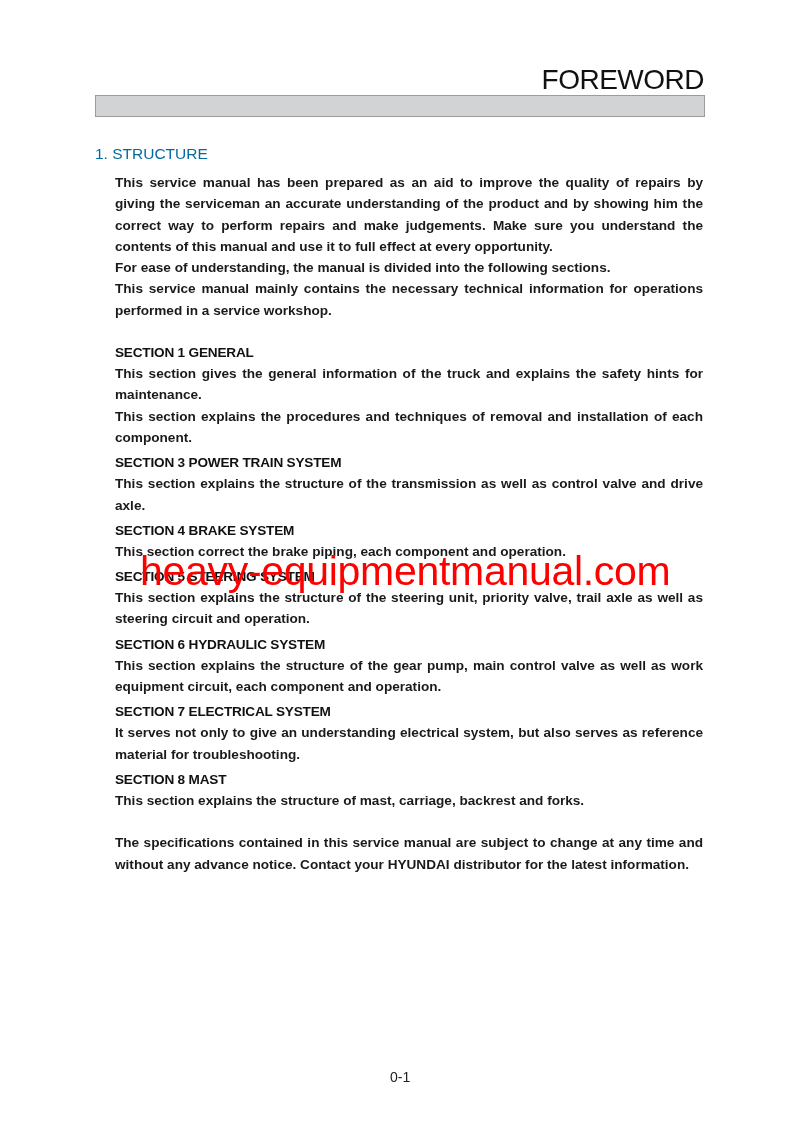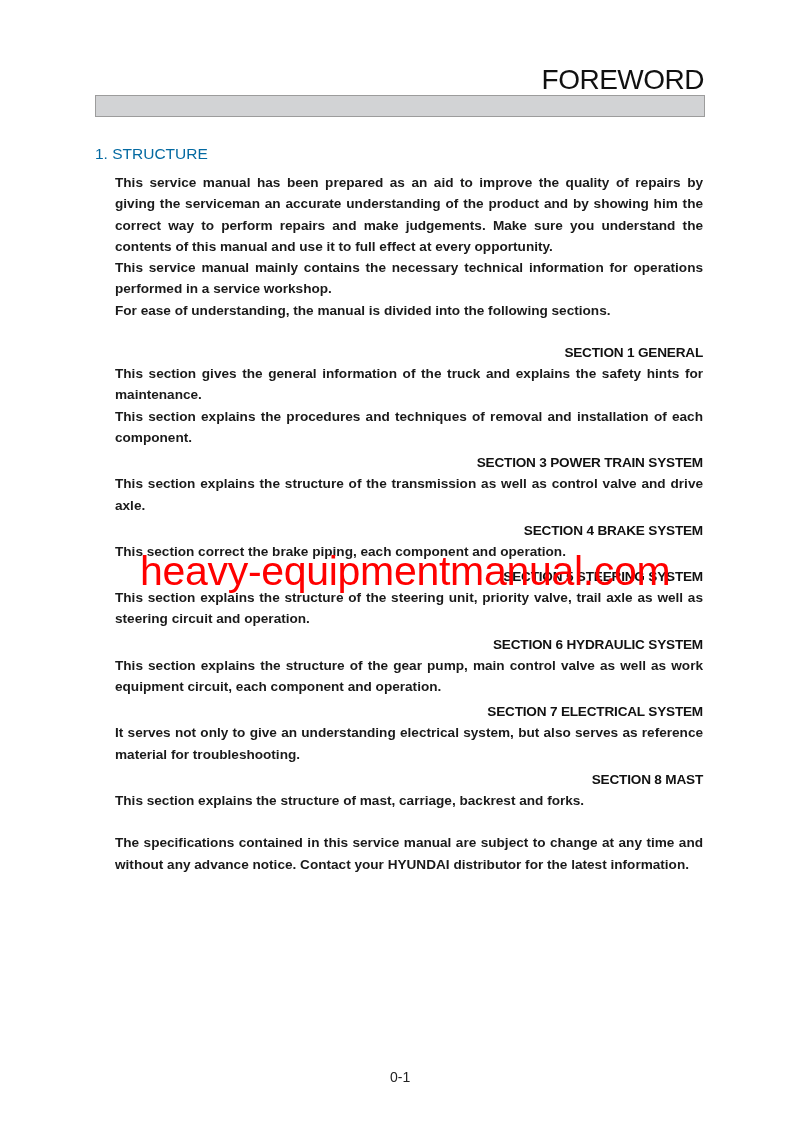--- a/index.html
+++ b/index.html
@@ -7,39 +7,39 @@
            font-family: "Liberation Sans", sans-serif; color: #1a1a1a; }
     .header-title { position: absolute; right: 96px; top: 64px; font-size: 28px;
                     letter-spacing: -0.5px; color: #111; font-weight: normal; }
     .header-bar { position: absolute; left: 95px; top: 95px; width: 610px; height: 22px;
                   background: #d2d3d5; border: 1px solid #9c9c9c; box-sizing: border-box; }
     .section-heading { position: absolute; left: 95px; top: 145px; font-size: 15.5px; color: #0369a1; }
     .content { position: absolute; left: 115px; top: 172px; width: 588px; font-size: 13.6px;
                line-height: 21.3px; color: #1a1a1a; font-weight: bold; }
     .content p { margin: 0; text-align: justify; text-align-last: left; }
     .spacer { height: 21px; }
-    .sec-title { font-size: 13.6px; margin-top: 4px; line-height: 21px; color: #111; letter-spacing: -0.2px; text-align: right; }
+    .sec-title { font-size: 13.6px; margin-top: 4px; line-height: 21px; color: #111; letter-spacing: -0.2px; }
     .sec-title.first { margin-top: 0; }
     .sec-desc { line-height: 21.3px; }
     .watermark { position: absolute; left: 108px; top: 548px; font-size: 41px; color: #ff0000;
                  letter-spacing: -0.3px; white-space: nowrap; margin-left: 32px; }
     .page-number { position: absolute; left: 390px; top: 1069px; font-size: 14px; color: #222; }
   </style>
 </head>
 <body>
 
 <div class="header-title">FOREWORD</div>
 <div class="header-bar"></div>
 
 <div class="section-heading">1.  STRUCTURE</div>
 
 <div class="content">
   <p>This service manual has been prepared as an aid to improve the quality of repairs by giving the serviceman an accurate understanding of the product and by showing him the correct way to perform repairs and make judgements. Make sure you understand the contents of this manual and use it to full effect at every opportunity.</p>
+  <p>For ease of understanding, the manual is divided into the following sections.</p>
   <p>This service manual mainly contains the necessary technical information for operations performed in a service workshop.</p>
-  <p>For ease of understanding, the manual is divided into the following sections.</p>
   <div class="spacer"></div>
 
   <div class="sec-title first">SECTION 1  GENERAL</div>
   <p class="sec-desc">This section gives the general information of the truck and explains the safety hints for maintenance.</p>
 
   <p class="sec-desc">This section explains the procedures and techniques of removal and installation of each component.</p>
 
   <div class="sec-title">SECTION 3 POWER TRAIN SYSTEM</div>
   <p class="sec-desc">This section explains the structure of the transmission as well as control valve and drive axle.</p>
 

